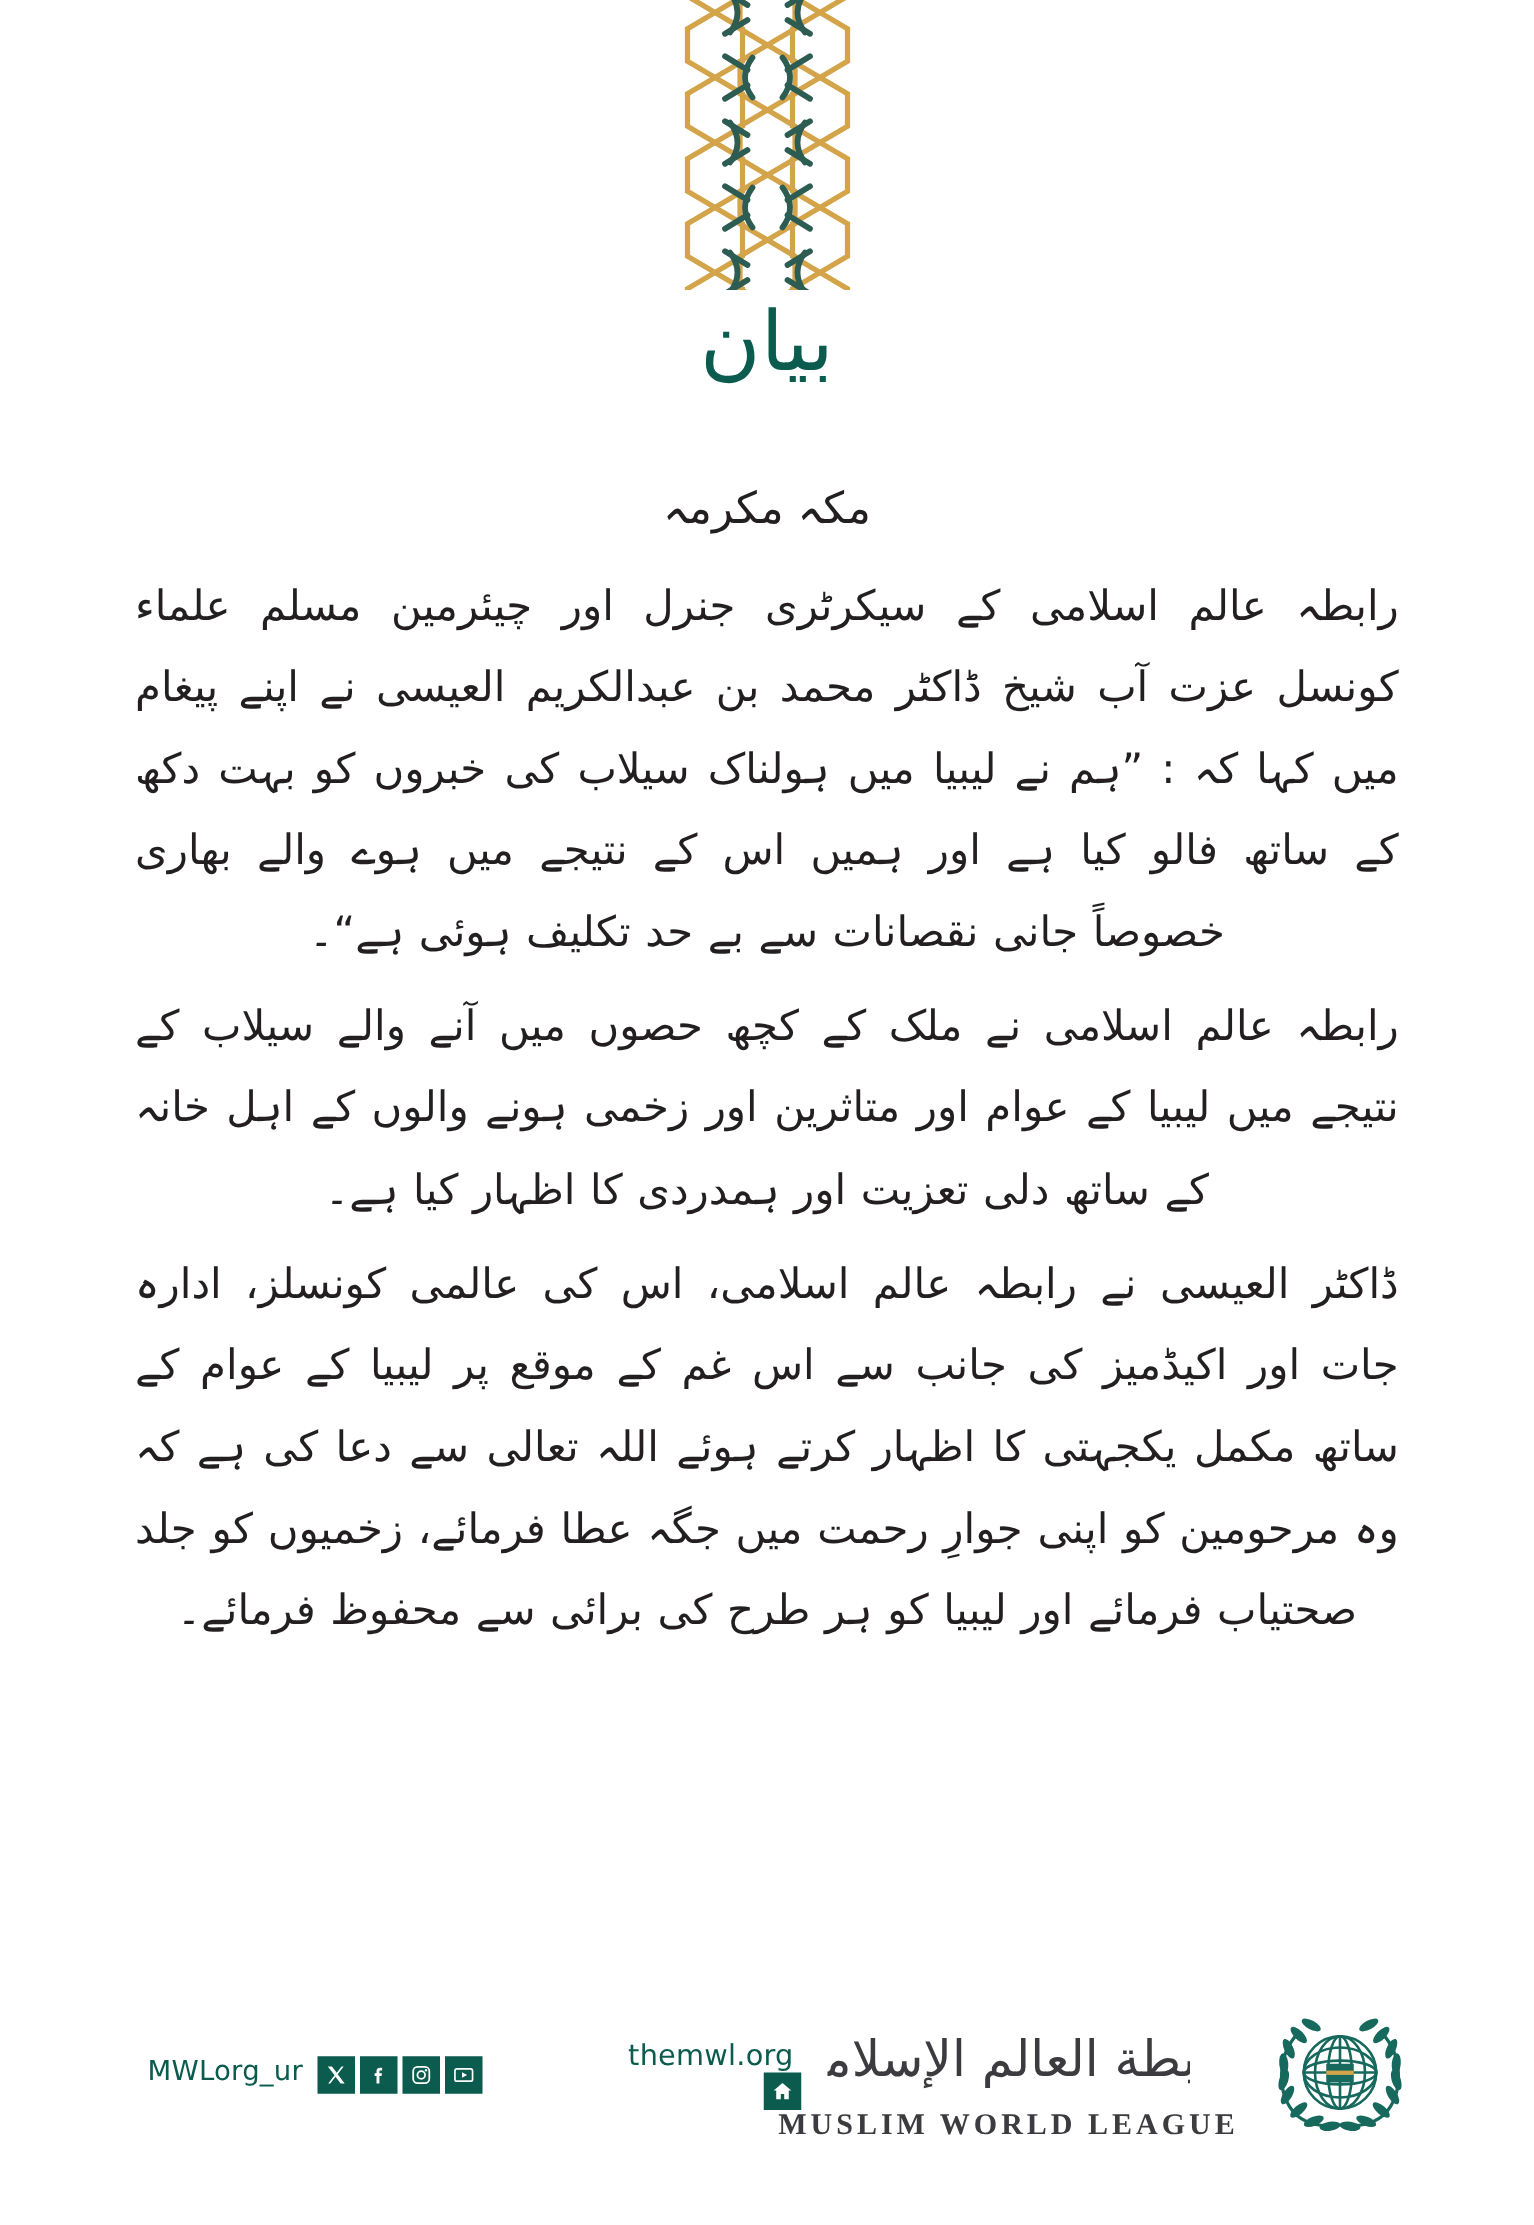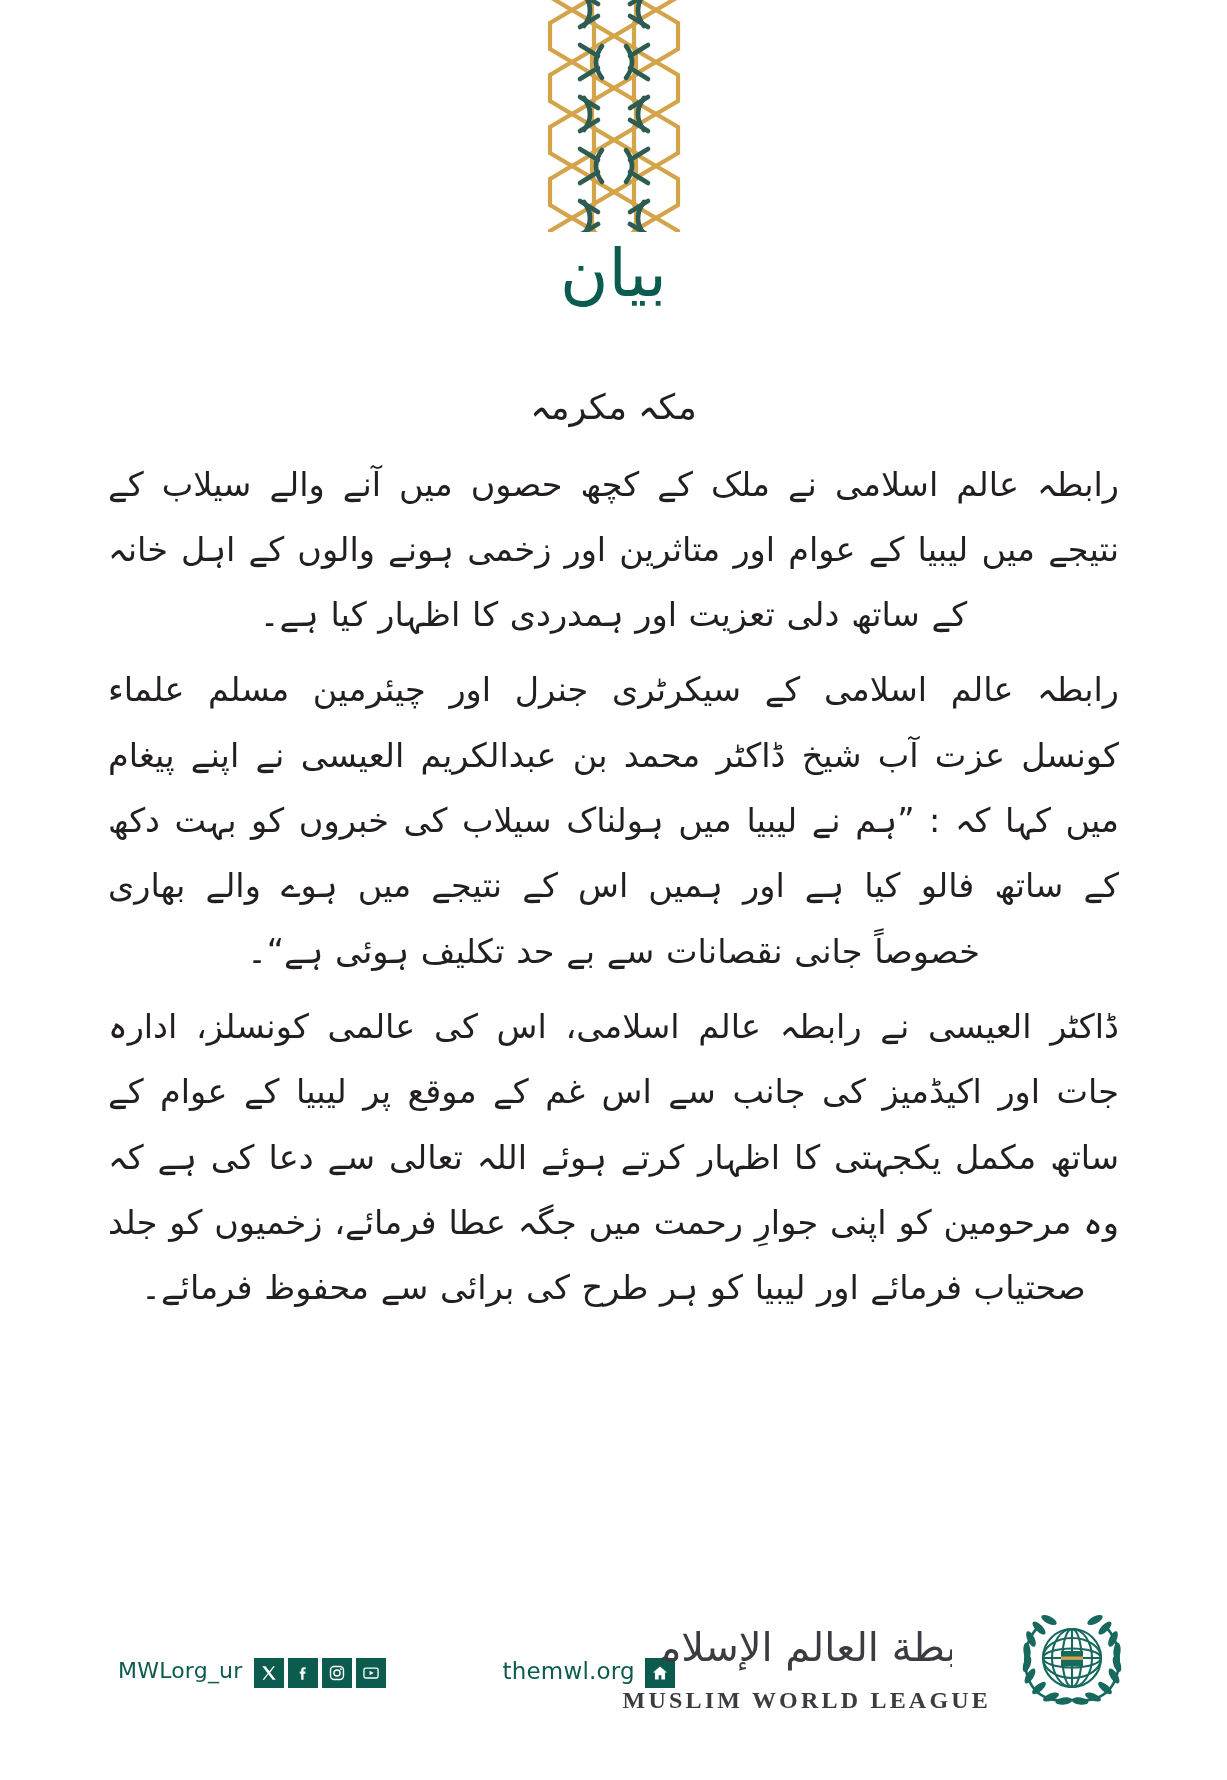--- a/index.html
+++ b/index.html
@@ -123,23 +123,24 @@
     background: #0b5b4e;
     margin-right: 4px;
     display: inline-flex;
     align-items: center;
     justify-content: center;
     flex: 0 0 auto;
   }
   .sq-icon svg { display: block; }
   .site-group {
     display: flex;
-    align-items: flex-start;
+    align-items: flex-end;
     direction: ltr;
     margin-left: 112px;
+    flex-direction: column;
   }
   .site-text {
     color: #0b5b4e;
     font-size: 23px;
     letter-spacing: 0.2px;
     margin-right: 10px;
     white-space: nowrap;
   }
 
   .footer-right {
@@ -245,22 +246,22 @@
       <use href="#dashPairRev" x="96" y="244"></use>
     </svg>
   </div>
 
   <div class="title-wrap">
     <div class="title">بیان</div>
   </div>
 
   <div class="body-block">
     <p class="dateline">مکہ مکرمہ</p>
+    <p class="para">رابطہ عالم اسلامی کے سیکرٹری جنرل اور چیئرمین مسلم علماء کونسل عزت آب شیخ ڈاکٹر محمد بن عبدالکریم العیسی نے اپنے پیغام میں کہا کہ : ”ہم نے لیبیا میں ہولناک سیلاب کی خبروں کو بہت دکھ کے ساتھ فالو کیا ہے اور ہمیں اس کے نتیجے میں ہوے والے بھاری خصوصاً جانی نقصانات سے بے حد تکلیف ہوئی ہے“۔</p>
     <p class="para">رابطہ عالم اسلامی نے ملک کے کچھ حصوں میں آنے والے سیلاب کے نتیجے میں لیبیا کے عوام اور متاثرین اور زخمی ہونے والوں کے اہل خانہ کے ساتھ دلی تعزیت اور ہمدردی کا اظہار کیا ہے۔</p>
-    <p class="para">رابطہ عالم اسلامی کے سیکرٹری جنرل اور چیئرمین مسلم علماء کونسل عزت آب شیخ ڈاکٹر محمد بن عبدالکریم العیسی نے اپنے پیغام میں کہا کہ : ”ہم نے لیبیا میں ہولناک سیلاب کی خبروں کو بہت دکھ کے ساتھ فالو کیا ہے اور ہمیں اس کے نتیجے میں ہوے والے بھاری خصوصاً جانی نقصانات سے بے حد تکلیف ہوئی ہے“۔</p>
     <p class="para">ڈاکٹر العیسی نے رابطہ عالم اسلامی، اس کی عالمی کونسلز، ادارہ جات اور اکیڈمیز کی جانب سے اس غم کے موقع پر لیبیا کے عوام کے ساتھ مکمل یکجہتی کا اظہار کرتے ہوئے اللہ تعالی سے دعا کی ہے کہ وہ مرحومین کو اپنی جوارِ رحمت میں جگہ عطا فرمائے، زخمیوں کو جلد صحتیاب فرمائے اور لیبیا کو ہر طرح کی برائی سے محفوظ فرمائے۔</p>
   </div>
 
   <div class="footer">
 
     <div class="footer-left">
 
       <div class="social-group">
         <span class="handle">MWLorg_ur</span>
 

